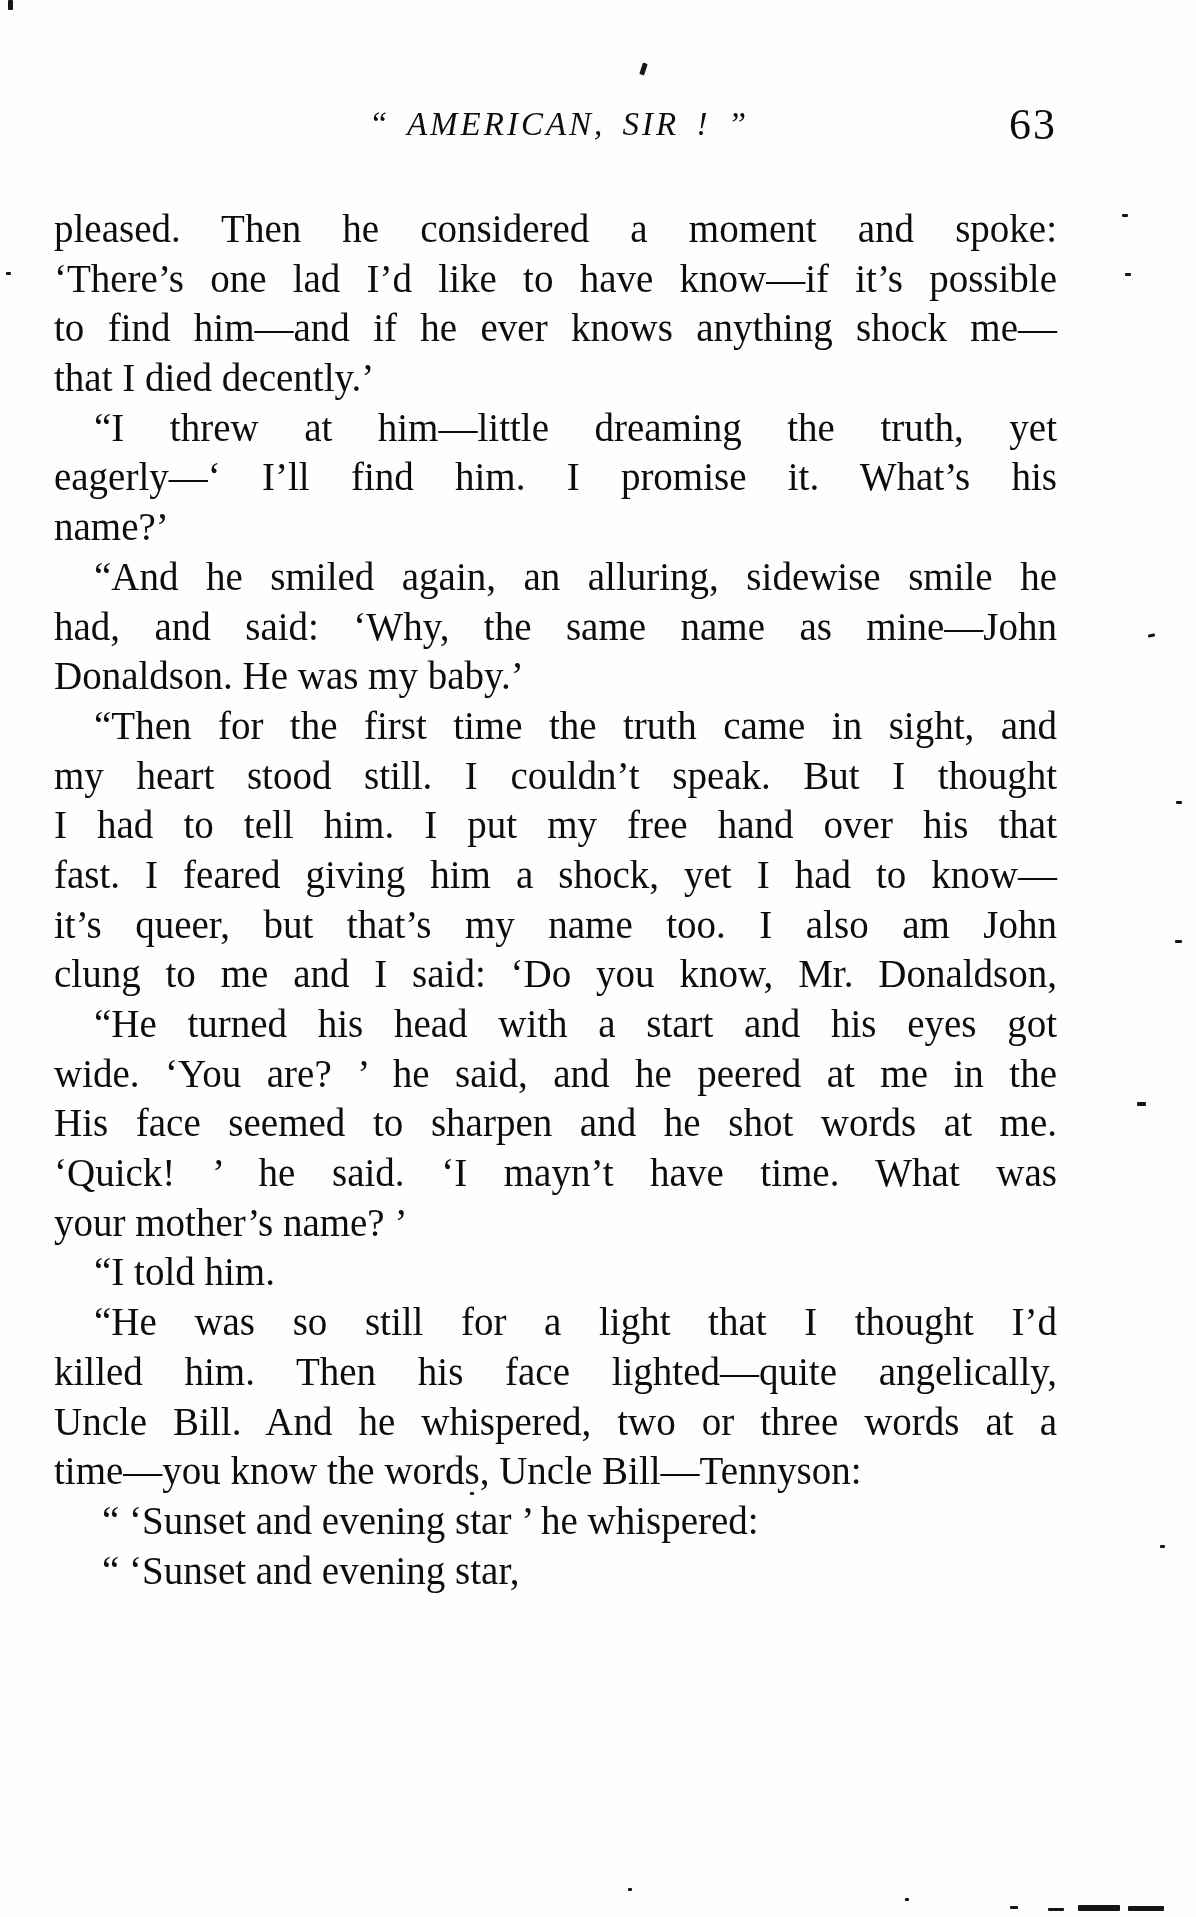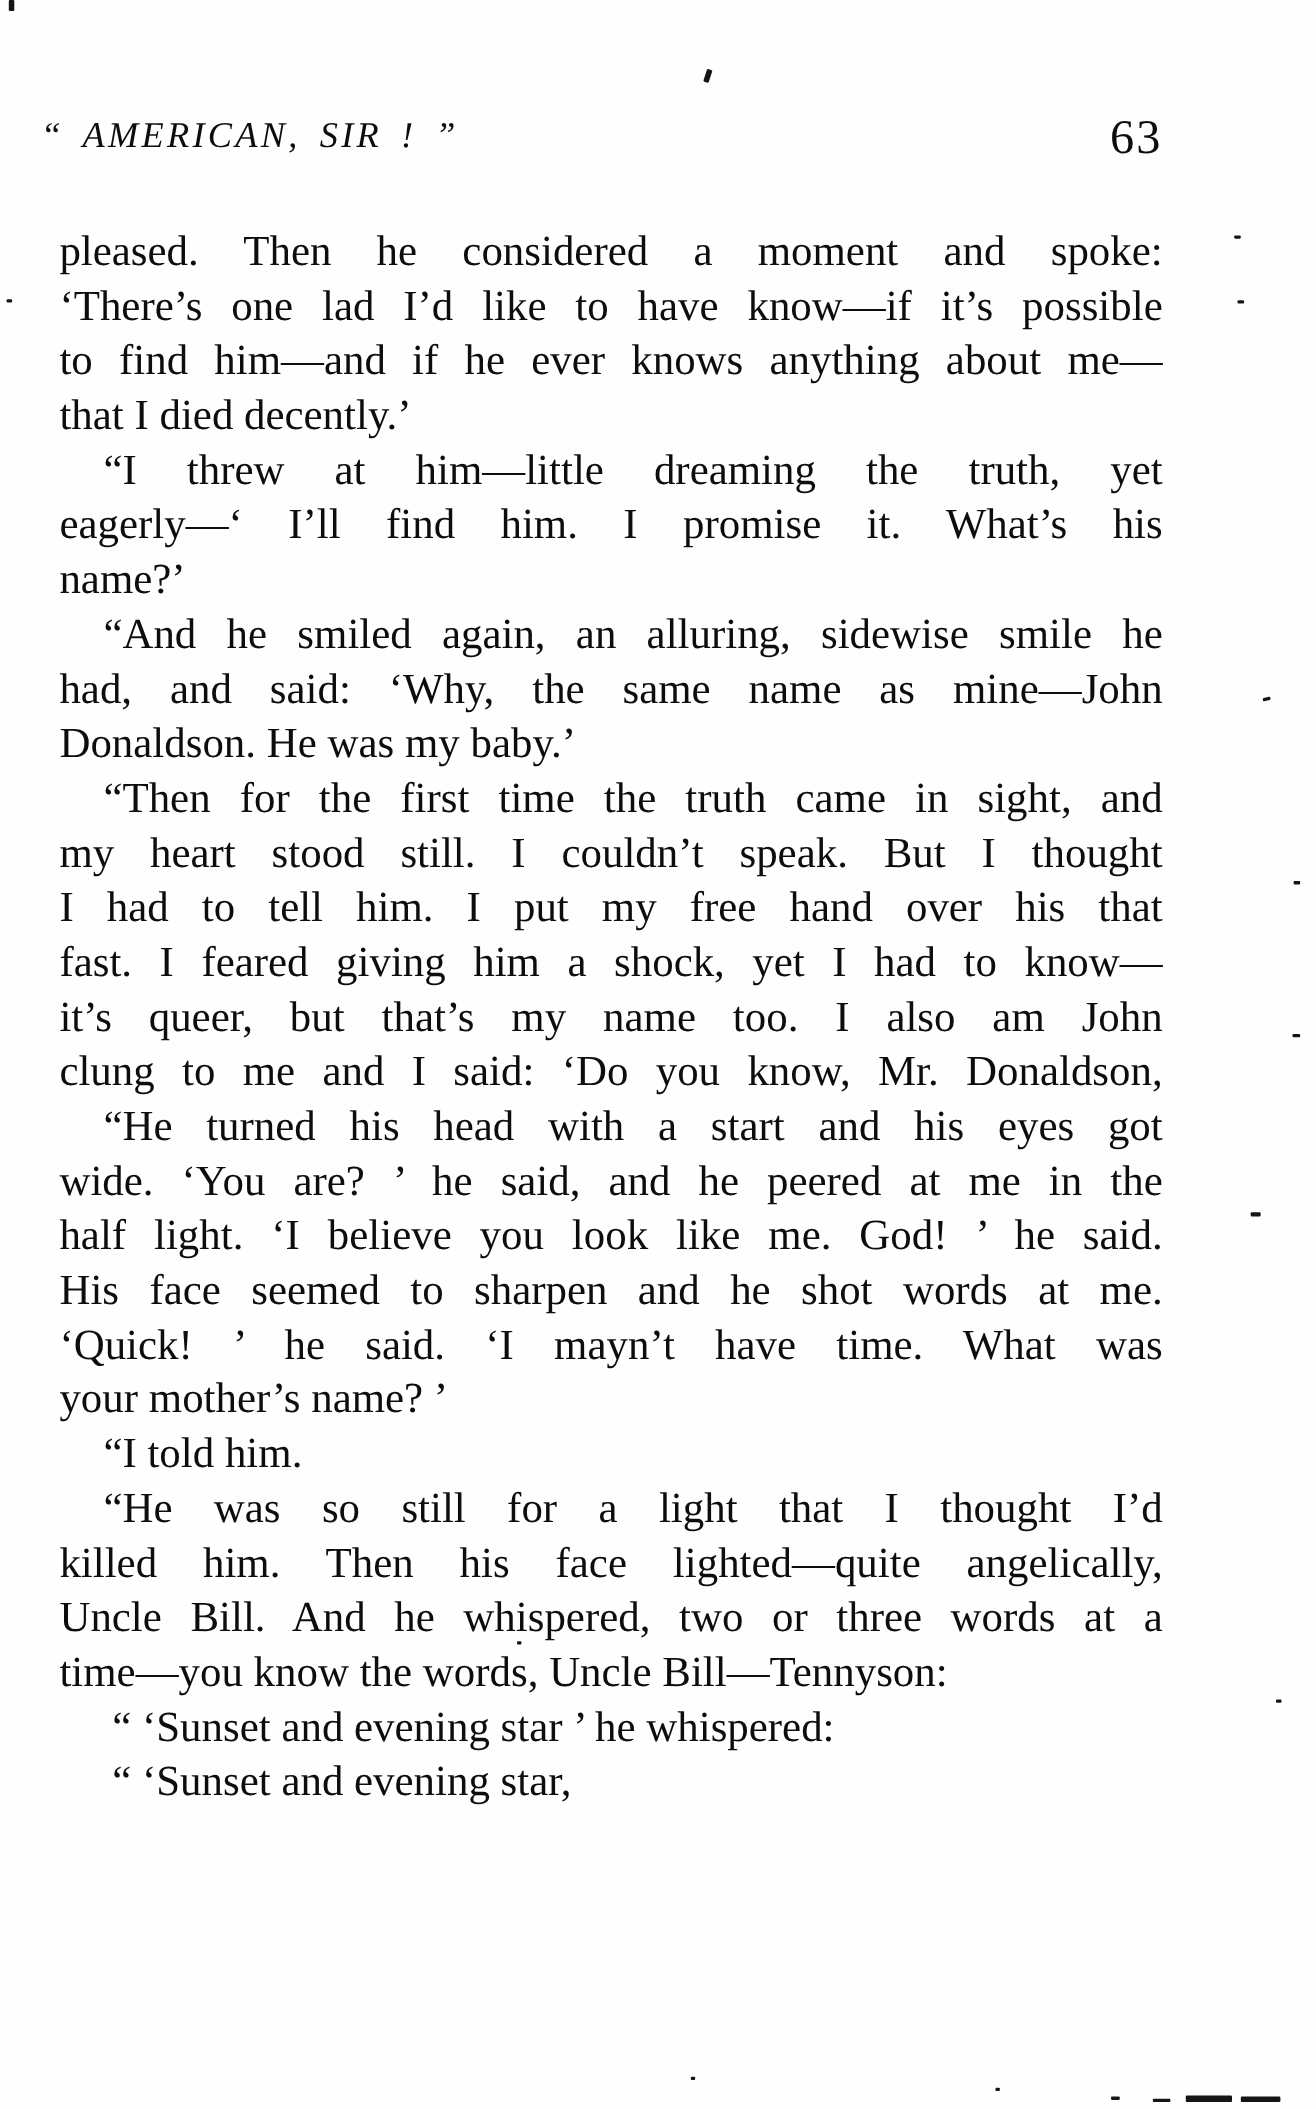--- a/index.html
+++ b/index.html
@@ -9,21 +9,22 @@
     position: relative;
     overflow: hidden;
     font-family: "Liberation Serif", "DejaVu Serif", serif;
     color: #0d0d0d;
   }
   .page { position: absolute; inset: 0; }
 
   
   .header { position: absolute; left: 37px; width: 1020px; top: 0; height: 170px; }
   .running-title {
-    position: absolute; top: 104px; left: 0; width: 100%;
+    position: absolute; top: 104px; left: 12px; width: 100%;
+    text-align: center;
     font-style: italic;
     font-size: 33px;
     letter-spacing: 3px;
     word-spacing: 6px;
     line-height: 40px;
     white-space: nowrap;
   }
   .page-number {
     position: absolute; top: 103px; right: 0;
     font-size: 44px;
@@ -57,37 +58,36 @@
 <div class="page">
 
   <div class="header">
     <div class="running-title">“ AMERICAN, SIR ! ”</div>
     <div class="page-number">63</div>
   </div>
 
   <div class="text-block">
     <div class="line j">pleased.  Then he considered a moment and spoke:</div>
     <div class="line j">‘There’s one lad I’d like to have know—if it’s possible</div>
-    <div class="line j">to find him—and if he ever knows anything about me—</div>
+    <div class="line j">to find him—and if he ever knows anything shock me—</div>
     <div class="line">that I died decently.’</div>
     <div class="line j ind">“I threw at him—little dreaming the truth, yet</div>
     <div class="line j">eagerly—‘ I’ll find him.  I promise it.  What’s his</div>
     <div class="line">name?’</div>
     <div class="line j ind">“And he smiled again, an alluring, sidewise smile he</div>
     <div class="line j">had, and said: ‘Why, the same name as mine—John</div>
     <div class="line">Donaldson.  He was my baby.’</div>
     <div class="line j ind">“Then for the first time the truth came in sight, and</div>
     <div class="line j">my heart stood still.  I couldn’t speak.  But I thought</div>
     <div class="line j">I had to tell him.  I put my free hand over his that</div>
     <div class="line j">fast.  I feared giving him a shock, yet I had to know—</div>
     <div class="line j">it’s queer, but that’s my name too.  I also am John</div>
     <div class="line j">clung to me and I said: ‘Do you know, Mr. Donaldson,</div>
     <div class="line j ind">“He turned his head with a start and his eyes got</div>
     <div class="line j">wide.  ‘You are? ’ he said, and he peered at me in the</div>
-    <div class="line j">half light.  ‘I believe you look like me.  God! ’ he said.</div>
     <div class="line j">His face seemed to sharpen and he shot words at me.</div>
     <div class="line j">‘Quick! ’ he said.  ‘I mayn’t have time.  What was</div>
     <div class="line">your mother’s name? ’</div>
     <div class="line ind">“I told him.</div>
     <div class="line j ind">“He was so still for a light that I thought I’d</div>
     <div class="line j">killed him.  Then his face lighted—quite angelically,</div>
     <div class="line j">Uncle Bill.  And he whispered, two or three words at a</div>
     <div class="line">time—you know the words, Uncle Bill—Tennyson:</div>
     <div class="line ind2">“ ‘Sunset and evening star ’ he whispered:</div>
     <div class="line ind2">“ ‘Sunset and evening star,</div>

